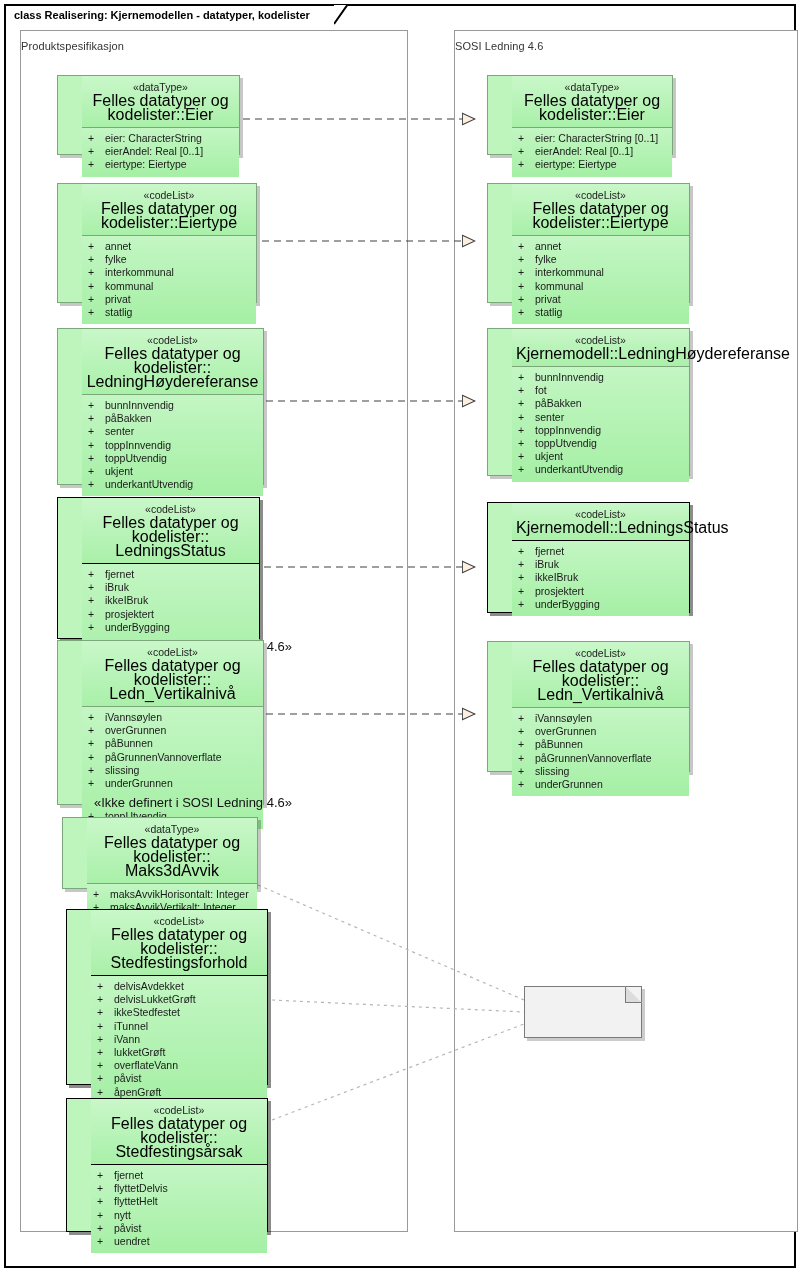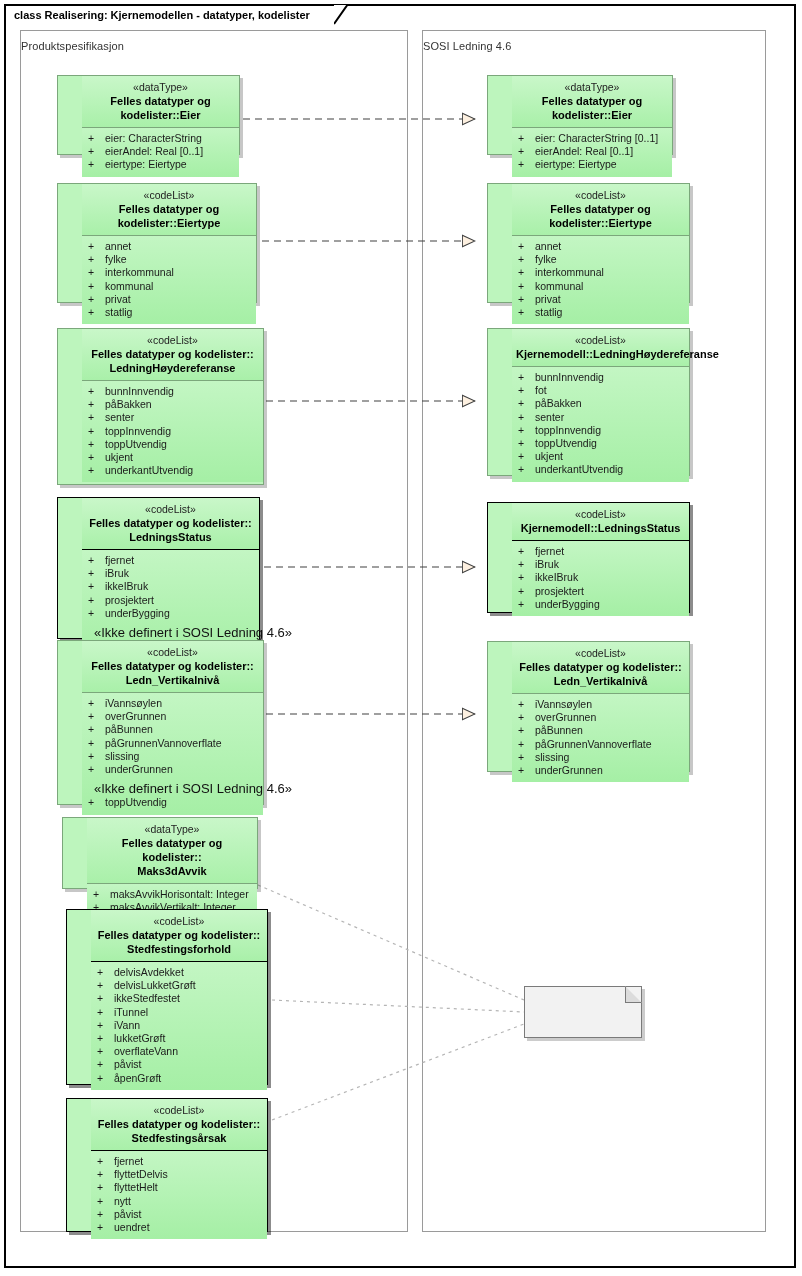--- a/index.html
+++ b/index.html
@@ -47,21 +47,21 @@
   }
   .uml.dark{ border:1px solid #000000; box-shadow:3px 3px 0 rgba(0,0,0,.45); }
   .uml .hdr{
     padding:5px 4px 5px 4px;
     text-align:center;
     border-bottom:1px solid #7ba77b;
     background:linear-gradient(to bottom,#c9f7c9,#a9f0a9);
   }
   .uml.dark .hdr{ border-bottom:1px solid #000; }
   .uml .stereo{ font-size:10.5px;color:#222;line-height:13px; }
-  .uml .cname{ font-size:11px;font-weight:bold;color:#000;line-height:14px; }
+  .uml .cname{ font-size:16px;font-weight:normal;color:#000;line-height:14px; }
   .uml .body{
     padding:4px 0 5px 0;
     background:linear-gradient(to bottom,#c3f6c3,#a5efa5);
   }
   .uml .feat{
     font-size:10.5px;color:#1a1a1a;line-height:13.2px;
     padding:0 4px 0 6px;white-space:nowrap;
     display:flex;
   }
   .uml .feat .vis{ width:17px;display:inline-block;flex:0 0 17px; }
@@ -132,21 +132,21 @@
   <span>class Realisering: Kjernemodellen - datatyper, kodelister</span>
 </div>
 <svg id="frame-tab-slant" viewBox="0 0 16 21" preserveAspectRatio="none" style="left: 333.891px;">
   <path d="M 0 0 L 14 0 L 0 20" fill="#ffffff" stroke="#000000" stroke-width="2"></path>
 </svg>
 
 <div class="package" style="left:20px;top:30px;width:388px;height:1202px;">
   <div class="package-title">Produktspesifikasjon</div>
 </div>
 
-<div class="package" style="left:422px;top:30px;width:344px;height:1202px;">
+<div class="package" style="left:454px;top:30px;width:344px;height:1202px;">
   <div class="package-title">SOSI Ledning 4.6</div>
 </div>
 
 <div class="uml" style="left:57px;top:75px;width:183px;height:80px;">
   <div class="hdr">
     <div class="stereo">«dataType»</div>
     <div class="cname">Felles datatyper og kodelister::Eier</div>
   </div>
   <div class="body">
     <div class="feat">

